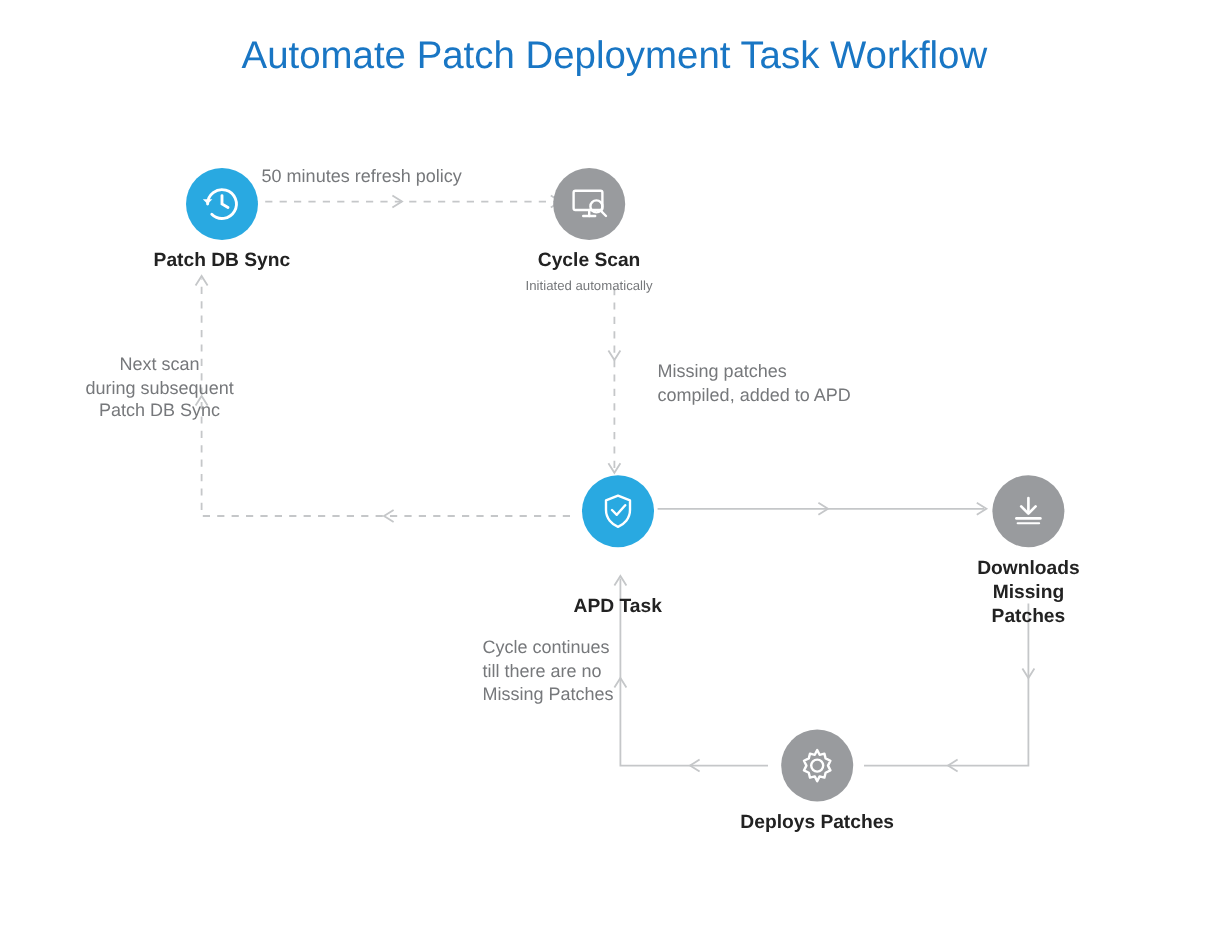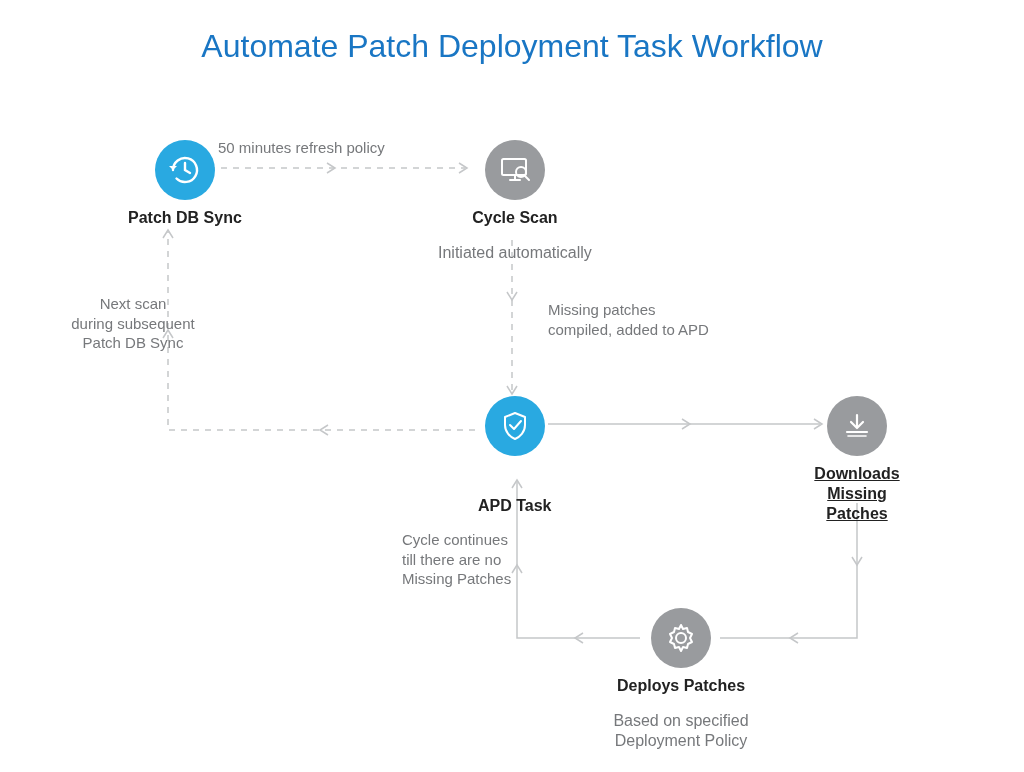--- a/index.html
+++ b/index.html
@@ -39,24 +39,24 @@
   }
   .icon-blue { background: #29a9e1; }
   .icon-gray { background: #999b9e; }
   .node-title {
     font-size: 16px;
     font-weight: 600;
     color: #222;
     line-height: 1.25;
   }
   .node-sub {
-    font-size: 16px;
+    font-size: 11px;
     color: #76787b;
     line-height: 1.25;
-    margin-top: 15px;
+    margin-top: 5px;
   }
   .edge-label {
     position: absolute;
     font-size: 15px;
     color: #76787b;
     text-align: center;
     line-height: 1.3;
   }
   svg.connector {
     position: absolute;
@@ -169,36 +169,34 @@
   <div class="icon-circle icon-gray">
     <svg width="36" height="36" viewBox="0 0 36 36">
       <g fill="none" stroke="#ffffff" stroke-width="2.2" stroke-linecap="round" stroke-linejoin="round">
         <line x1="18" y1="7" x2="18" y2="19"></line>
         <polyline points="12,14 18,20 24,14"></polyline>
         <path d="M8 24 h20"></path>
         <path d="M9 28 h18" stroke-width="1.6"></path>
       </g>
     </svg>
   </div>
-  <div class="node-title" style="white-space:pre-line;text-decoration:underline;">Downloads
+  <div class="node-title" style="white-space:pre-line;">Downloads
 Missing Patches</div>
 </div>
 
 <div class="node" style="left:606px; top:608px; width:150px;">
   <div class="icon-circle icon-gray">
     <svg width="38" height="38" viewBox="0 0 38 38">
       <g fill="none" stroke="#ffffff" stroke-width="2" stroke-linejoin="round">
         <circle cx="19" cy="19" r="5"></circle>
         <path d="M19 6 l2 4 4-1 1 4 4 2-2 4 2 4-4 2-1 4-4-1-2 4-2-4-4 1-1-4-4-2 2-4-2-4 4-2 1-4 4 1z"></path>
       </g>
     </svg>
   </div>
   <div class="node-title">Deploys Patches</div>
-  <div class="node-sub" style="white-space:pre-line;">Based on specified
-Deployment Policy</div>
 </div>
 
 <div class="edge-label" style="left:218px; top:138px;">50 minutes refresh policy</div>
 <div class="edge-label" style="left:548px; top:300px; white-space:pre-line; text-align:left;">Missing patches
 compiled, added to APD</div>
 <div class="edge-label" style="left:370px; top:530px; white-space:pre-line; text-align:left;margin-left:32px;">Cycle continues
 till there are no
 Missing Patches</div>
 <div class="edge-label" style="left:58px; top:294px; white-space:pre-line; width:150px;">Next scan
 during subsequent

